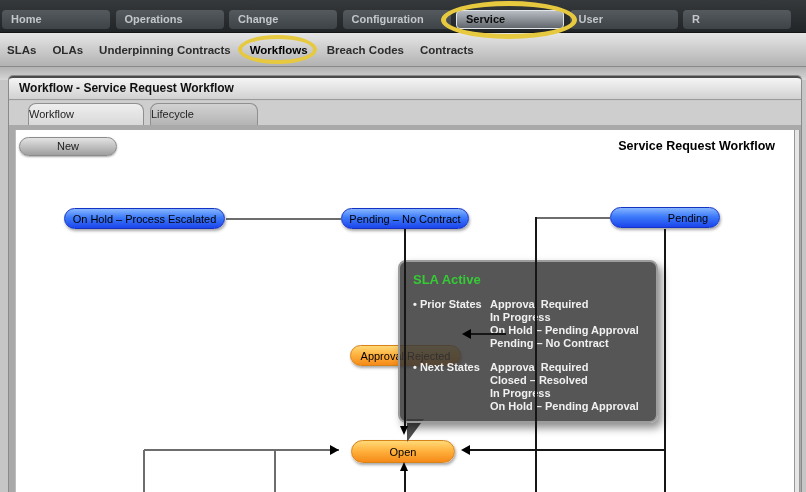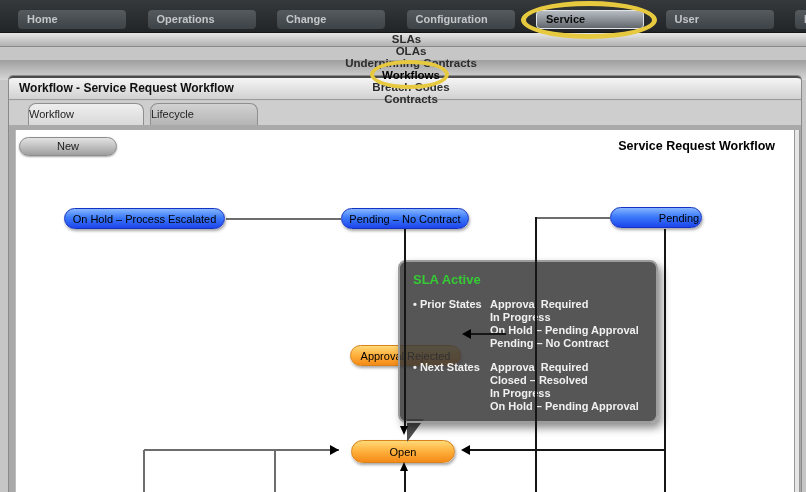--- a/index.html
+++ b/index.html
@@ -14,41 +14,41 @@
     position: absolute; left:0; top:0; width:806px; height:33px;
     background: linear-gradient(#36393c, #222527);
     border-bottom: 1px solid #131517;
     display: flex; align-items: flex-end; padding: 0 0 3px 2px; gap: 5.5px;
     z-index: 15;
   }
   .nav-tab {
     position: relative; flex: 0 0 auto; width:108px; height:19px;
     background: linear-gradient(#555a5e, #3e4347);
     border-radius: 4px; color:#c3c7ca; font-size:11px; font-weight:bold;
-    line-height:19px; padding-left:9px; white-space:nowrap; overflow:visible;margin-left:16px;
+    line-height:19px; padding-left:9px; white-space:nowrap; overflow:visible;
   }
   .nav-tab.active {
     background: linear-gradient(#b7bdc2, #60666b);
     border: 1px solid #e2e5e7; color:#0c0c0c; line-height:17px;
   }
   
   .annot {
     position:absolute; border:5px solid #e7c93f; border-radius:50%;
     pointer-events:none; z-index:30;
   }
   .annot.service { left:-16px; right:-14px; top:-10px; bottom:-11px; }
   .annot.workflows { left:-12px; right:-9px; top:-9px; bottom:-8px; border-width:4px; }
 
   
   .subnav {
-    position:absolute; left:0; top:33px; width:806px; height:14px;
+    position:absolute; left:0; top:33px; width:806px; height:34px;
     background: linear-gradient(#e6e6e6, #b2b2b2);
     border-bottom:1px solid #8a8a8a;
     display:flex; align-items:center; font-size:11.5px; color:#2c2c2c;
-    font-weight:600; z-index:14;flex-direction:column;
+    font-weight:600; z-index:14;
   }
   .subnav-item { position:relative; margin-left:16px; white-space:nowrap; }
   .subnav-item:first-child { margin-left:7px; }
   .subnav-item.active { font-weight:800; color:#000; margin-left:19px; margin-right:3px; }
 
   .pagebg {
     position:absolute; left:0; top:60px; width:806px; height:20px;
     background: linear-gradient(#9f9f9f, #d6d6d6);
   }
 
@@ -201,21 +201,21 @@
   <div class="hline black" style="left:470px; top:333px; width:36px; height:2px; z-index:10;"></div>
 
   <div class="arr right" style="left:330px; top:445px;"></div>
   <div class="arr left" style="left:461px; top:445px;"></div>
   <div class="arr down" style="left:400px; top:426px;"></div>
   <div class="arr up" style="left:400px; top:462px;"></div>
   <div class="arr left over" style="left:462px; top:329px;"></div>
 
   <div class="node blue" style="left:64px;  top:208px; width:161px;">On Hold – Process Escalated</div>
   <div class="node blue" style="left:341px; top:208px; width:128px;">Pending – No Contract</div>
-  <div class="node blue" style="left:610px; top:207px; width:92px;padding-left:46px;">Pending</div>
+  <div class="node blue" style="left:610px; top:207px; width:110px;padding-left:46px;">Pending</div>
   <div class="node orange" style="left:350px; top:325px; width:111px;margin-top:20px;">Approval Rejected</div>
   <div class="node orange" style="left:351px; top:440px; width:104px; height:23px; line-height:22px; border-radius:12px;">Open</div>
 
   <div class="tooltip-tail"></div>
   <div class="tooltip">
     <div class="tooltip-title">SLA Active</div>
     <div class="tt-section">
       <div class="tt-label">• Prior States</div>
       <div class="tt-values">
         <div>Approval Required</div>

